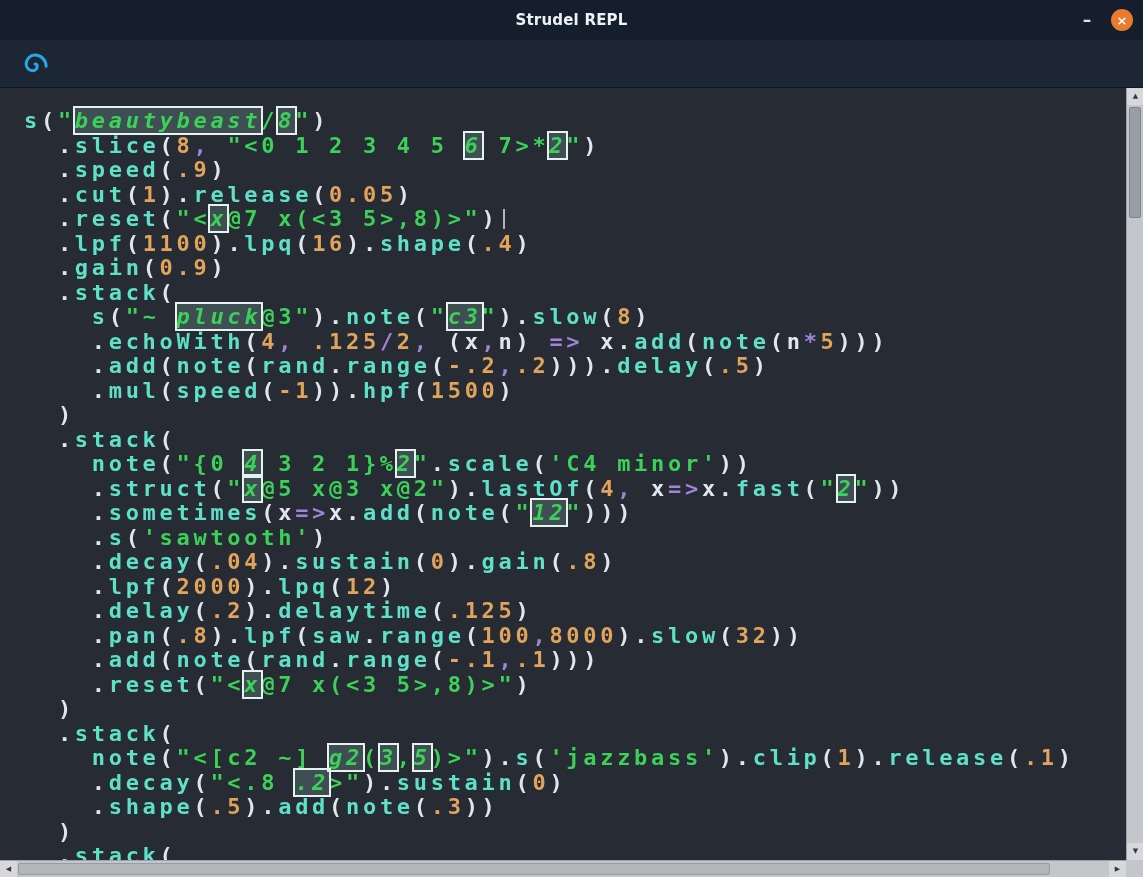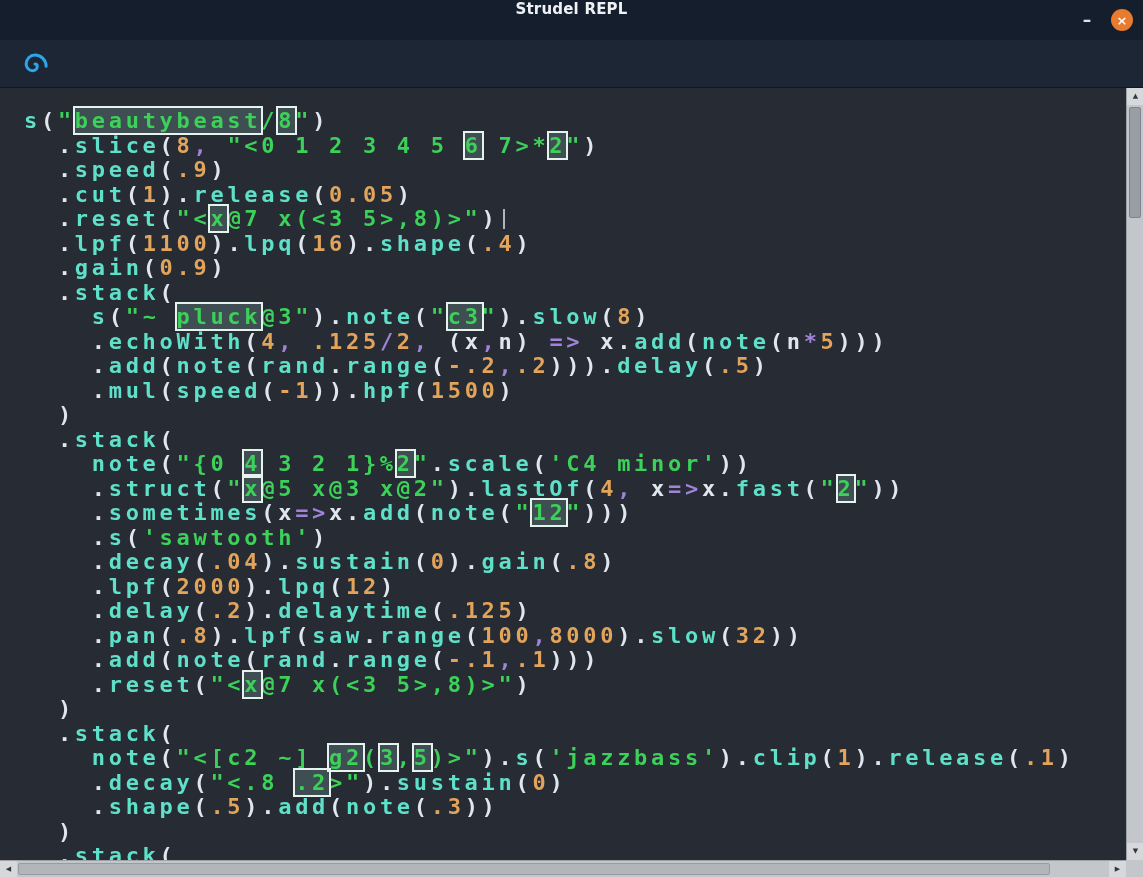--- a/index.html
+++ b/index.html
@@ -2,21 +2,21 @@
 <html style="--bg_titlebar: #141e2d; --bg_header: #1c2634; --bg_editor: #262b34; --teal: #5fe0c8; --green: #3cd158; --orange: #e2a45b; --purple: #a184d9; --white_token: #e0e6ee; --close_orange: #e87b2e; --logo_blue: #2ba6e8; --box_outline: #e6f2ee;"><head>
 <meta charset="utf-8">
 <style>
   * { margin:0; padding:0; box-sizing:border-box; }
   html,body { width:1143px; height:877px; overflow:hidden; background:#10161f; font-family:"DejaVu Sans", sans-serif; }
 
   .window { position:relative; width:1143px; height:877px; background:var(--bg_editor,#262b34); overflow:hidden; }
 
   
   .titlebar { position:absolute; top:0; left:0; right:0; height:40px;
-    background:var(--bg_titlebar,#141e2d); display:flex; align-items:flex-start; justify-content:center; }
+    background:var(--bg_titlebar,#141e2d); display:flex; align-items:center; justify-content:center; }
   .titlebar .title { color:#eef1f5; font-weight:bold; font-size:15px; letter-spacing:.2px; }
   .win-controls { position:absolute; right:10px; top:0; height:40px; display:flex; align-items:center; gap:15px; }
   .min-btn { color:#dde2e8; font-size:17px; font-weight:bold; width:18px; text-align:center; cursor:default; }
   .close-btn { width:22px; height:22px; border-radius:50%; background:var(--close_orange,#e87b2e);
     color:#fff; font-size:13px; font-weight:bold; display:flex; align-items:center; justify-content:center; cursor:default; }
 
   
   .appheader { position:absolute; top:40px; left:0; right:0; height:48px;
     background:var(--bg_header,#1c2634); display:flex; align-items:center; padding-left:19px;
     border-bottom:1px solid #10161f; }
@@ -29,21 +29,21 @@
   .code { position:absolute; top:21px; left:24px;
     font-family:"DejaVu Sans Mono", monospace; font-weight:bold;
     font-size:22px; line-height:24.5px; letter-spacing:3.7px; white-space:pre; }
   .code-line { height:24.5px; }
 
   .tk-f { color:var(--teal,#5fe0c8); }
   .tk-s { color:var(--green,#3cd158); }
   .tk-n { color:var(--orange,#e2a45b); }
   .tk-p { color:var(--purple,#a184d9); }
   .tk-w { color:var(--white_token,#e0e6ee); }
-  .boxed { outline:2px solid var(--box_outline,#e6f2ee); background:rgba(190,255,230,0.17); }
+  .boxed { outline:2px solid var(--box_outline,#e6f2ee); background:rgba(190,255,230,0.17);font-style:italic; }
   .tk-cur { display:inline-block; width:2px; height:20px; background:#aeb6c2; vertical-align:-3px; margin-left:4px; }
 
   
   .vscroll { position:absolute; top:88px; right:0; width:17px; bottom:17px; background:#c3c6ca; border-left:1px solid #9ea2a8; }
   .hscroll { position:absolute; bottom:0; left:0; right:17px; height:17px; background:#c3c6ca; border-top:1px solid #9ea2a8; }
   .sb-btn { position:absolute; width:17px; height:17px; background:#d6d8db; color:#34383e;
     font-size:7px; line-height:16px; text-align:center; cursor:default; }
   .btn-up { top:0; left:0; }  .btn-down { bottom:0; left:0; }
   .btn-left { left:0; top:0; } .btn-right { right:0; top:0; }
   .vthumb { position:absolute; left:2px; right:2px; top:19px; height:111px;

